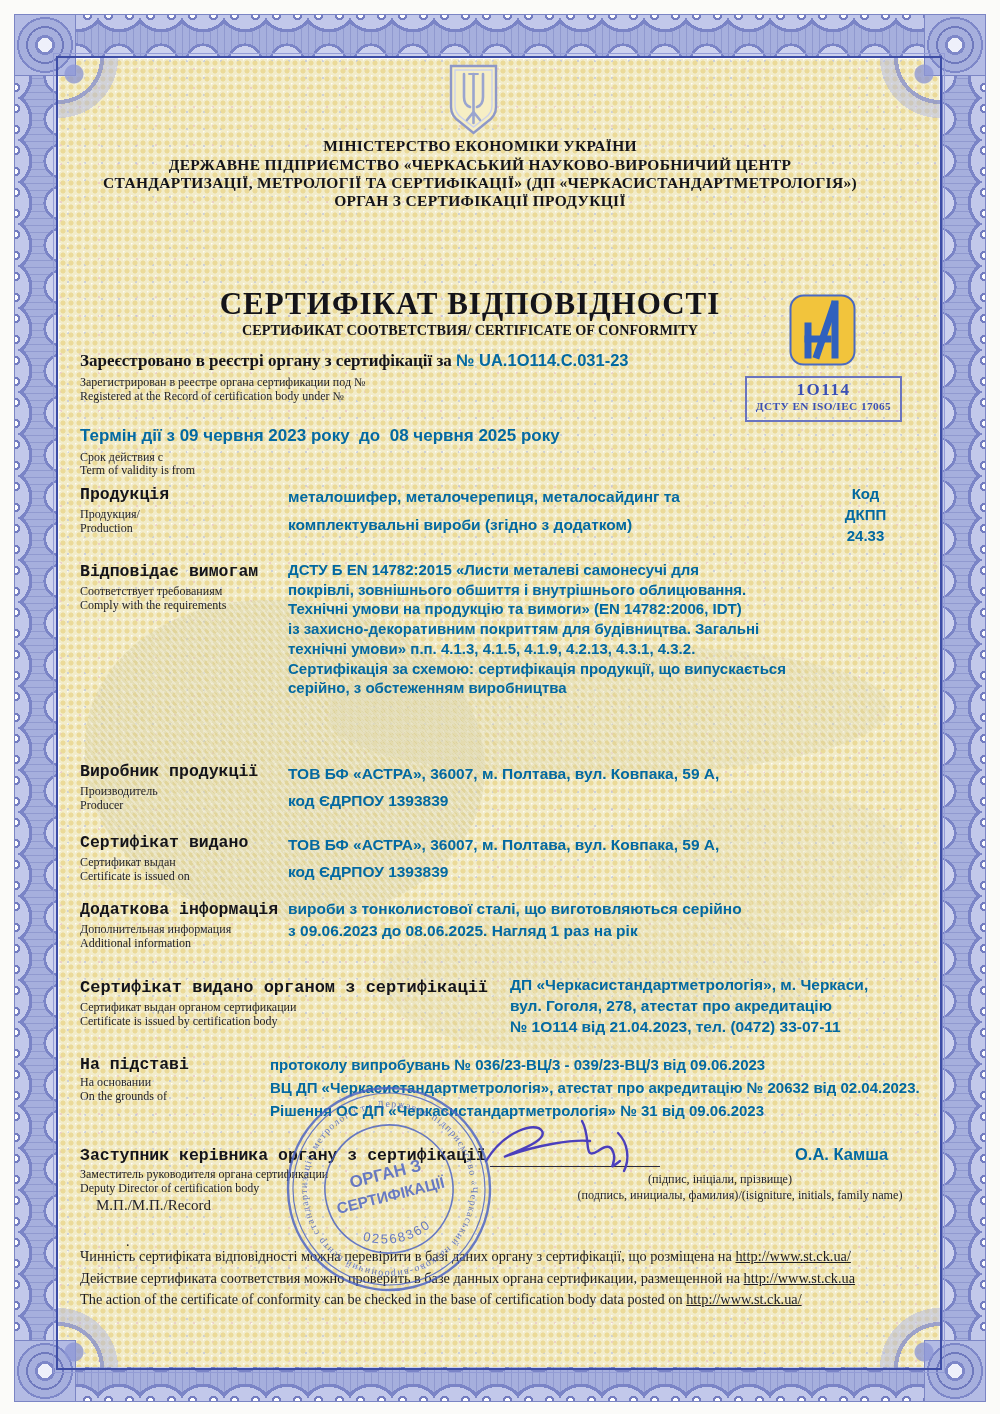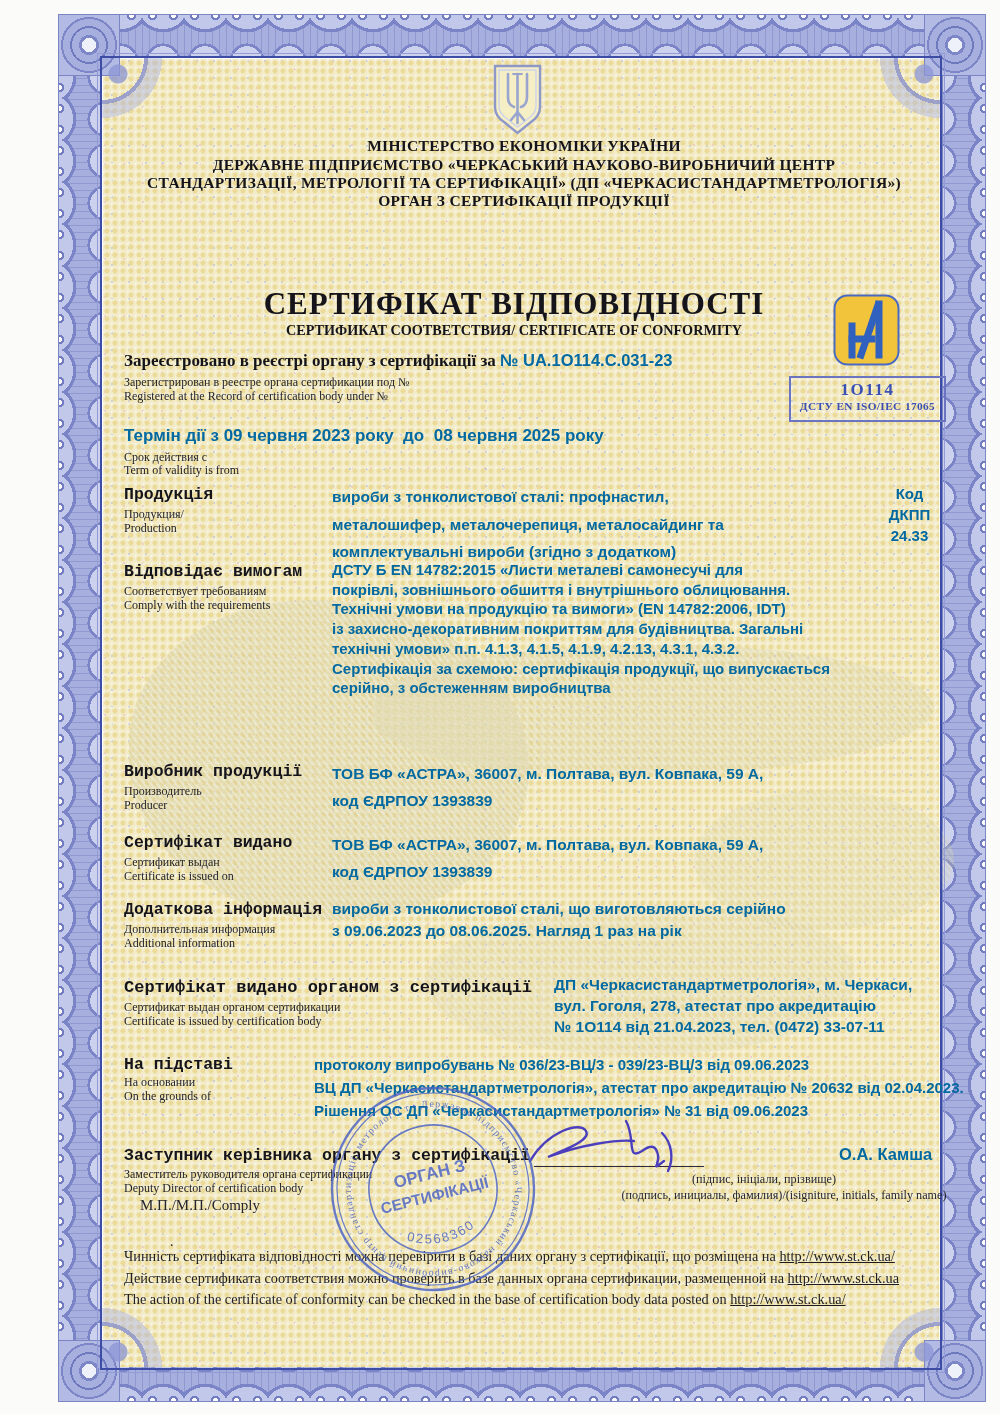--- a/index.html
+++ b/index.html
@@ -1,21 +1,21 @@
 <!DOCTYPE html>
 <html><head>
 <meta charset="utf-8">
 <style>
   html,body { margin:0; padding:0; }
   body {
     width:1000px; height:1414px; position:relative;
     background:#fbfbf9; overflow:hidden;
     font-family:"Liberation Serif", serif;
   }
-  .page { position:absolute; inset:0;margin-left:44px; }
+  .page { position:absolute; inset:0; }
 
   
   .band-strip { position:absolute; }
   .band-h {
     background-color:#a6afdd;
     background-image:
       radial-gradient(circle at 50% 0%, rgba(255,255,255,.95) 0 3px, rgba(110,120,190,.95) 3px 5px, rgba(110,120,190,0) 5px),
       radial-gradient(ellipse 30px 34px at 50% 118%, #ccd1ee 0 54%, #7a84c6 54% 62%, rgba(122,132,198,0) 62%),
       radial-gradient(ellipse 44px 40px at 50% -18%, #c2c8ea 0 54%, #7a84c6 54% 62%, rgba(122,132,198,0) 62%),
       repeating-linear-gradient(90deg, rgba(66,76,158,.22) 0 1px, rgba(0,0,0,0) 1px 7px);
@@ -168,21 +168,20 @@
   <div class="t serif-r sub-label nowrap" style="left:80px; top:389px;">Registered at the Record of certification body under №</div>
 
   <div class="t sans-b nowrap" style="left:80px; top:426px; font-size:17px; white-space:pre;">Термін дії з 09 червня 2023 року  до  08 червня 2025 року</div>
   <div class="t serif-r sub-label nowrap" style="left:80px; top:450px;">Срок действия с</div>
   <div class="t serif-r sub-label nowrap" style="left:80px; top:463px;">Term of validity is from</div>
 
   <div class="t serif-b label-main nowrap" style="left:80px; top:485px;">Продукція</div>
   <div class="t serif-r sub-label nowrap" style="left:80px; top:507px;">Продукция/</div>
   <div class="t serif-r sub-label nowrap" style="left:80px; top:521px;">Production</div>
   <div class="t sans-b value" style="left:288px; top:483px; line-height:27.5px;">
-      <div class="vline">вироби з тонколистової сталі: профнастил,</div>
       <div class="vline">металошифер, металочерепиця, металосайдинг та</div>
       <div class="vline">комплектувальні вироби (згідно з додатком)</div>
     </div>
   <div class="t sans-b value center" style="left:818px; top:483px; width:95px; line-height:21px; font-size:15px;">
       <div class="vline">Код</div>
       <div class="vline">ДКПП</div>
       <div class="vline">24.33</div>
     </div>
 
   <div class="t serif-b label-main nowrap" style="left:80px; top:562px;">Відповідає вимогам</div>
@@ -236,21 +235,21 @@
   <div class="t serif-r sub-label nowrap" style="left:80px; top:1089px;">On the grounds of</div>
   <div class="t sans-b value" style="left:270px; top:1053px; line-height:23px; font-size:15px;">
       <div class="vline">протоколу випробувань № 036/23-ВЦ/3 - 039/23-ВЦ/3 від 09.06.2023</div>
       <div class="vline">ВЦ ДП «Черкасистандартметрологія», атестат про акредитацію № 20632 від 02.04.2023.</div>
       <div class="vline">Рішення ОС ДП «Черкасистандартметрологія» № 31 від 09.06.2023</div>
     </div>
 
   <div class="t serif-b label-main nowrap" style="left:80px; top:1146px;">Заступник керівника органу з сертифікації</div>
   <div class="t serif-r sub-label nowrap" style="left:80px; top:1167px;">Заместитель руководителя органа сертификации</div>
   <div class="t serif-r sub-label nowrap" style="left:80px; top:1181px;">Deputy Director of certification body</div>
-  <div class="t serif-r nowrap" style="left:96px; top:1197px; font-size:15px;">М.П./М.П./Comply</div>
+  <div class="t serif-r nowrap" style="left:96px; top:1197px; font-size:15px;">М.П./М.П./Record</div>
   <div class="t serif-r" style="left:126px; top:1234px; font-size:14px;">.</div>
 
   <div class="sig-line"></div>
   <svg class="t" style="left:478px; top:1115px;" width="205" height="60" viewBox="0 0 205 60">
     <g stroke="#4b3fbd" stroke-width="2.4" fill="none" stroke-linecap="round">
       <path d="M8 46 C 26 16, 58 6, 64 16 C 70 26, 38 36, 26 42 C 58 30, 96 24, 112 26"></path>
       <path d="M104 6 C 114 24, 104 46, 120 36 C 130 29, 134 31, 136 40 C 138 49, 128 57, 142 46"></path>
       <path d="M140 18 C 150 28, 152 44, 146 56"></path>
     </g>
   </svg>

